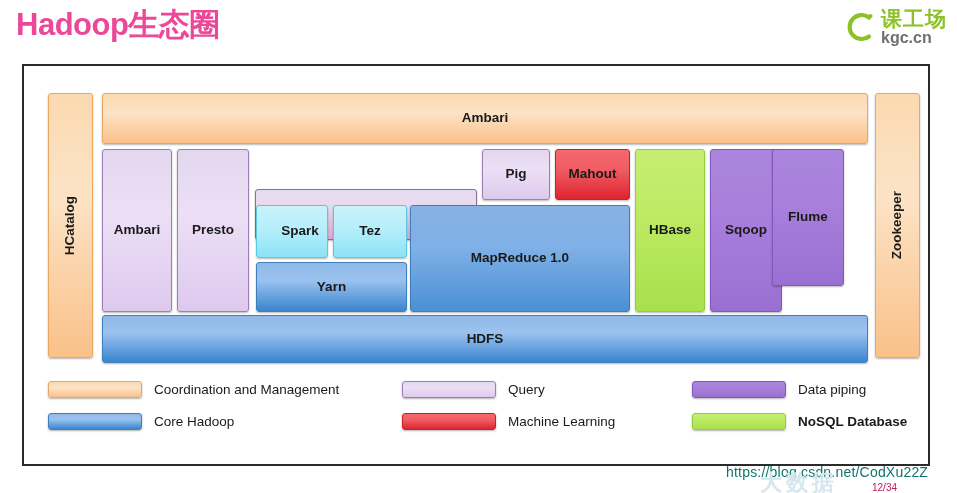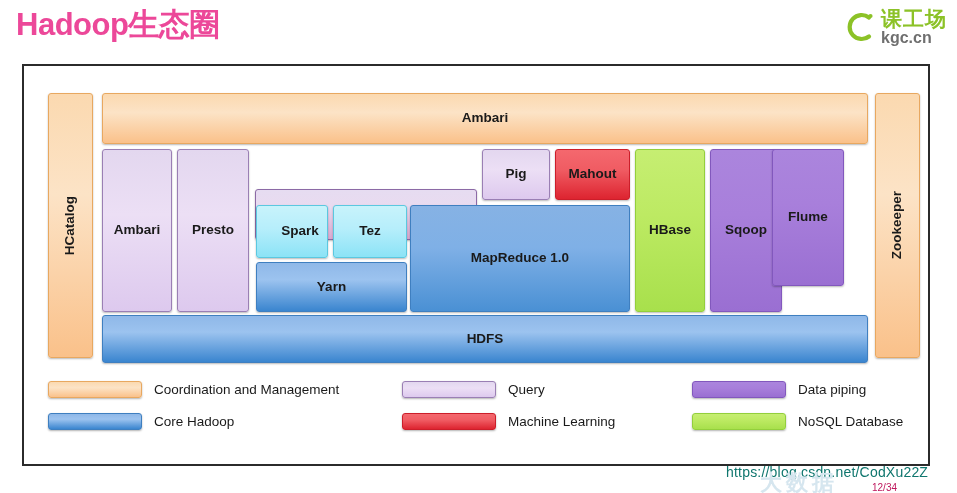--- a/index.html
+++ b/index.html
@@ -293,21 +293,21 @@
     <div class="legend-item" style="left:378px; top:37px;">
       <span class="swatch c-red"></span>
       <span class="legend-label">Machine Learning</span>
     </div>
 
     <div class="legend-item" style="left:668px; top:5px;">
       <span class="swatch c-purple"></span>
       <span class="legend-label">Data piping</span>
     </div>
 
-    <div class="legend-item" style="left:668px; top:37px;">
+    <div class="legend-item" style="left:668px; top:37px;font-weight:bold;">
       <span class="swatch c-green"></span>
       <span class="legend-label">NoSQL Database</span>
     </div>
 
   </div>
 </div>
 
 <div id="watermark">https://blog.csdn.net/CodXu22Z</div>
 <div id="watermark-cn">大数据</div>
 <div id="page-number">12/34</div>

